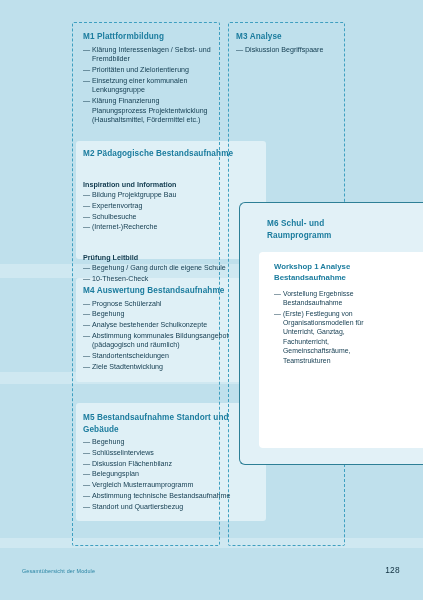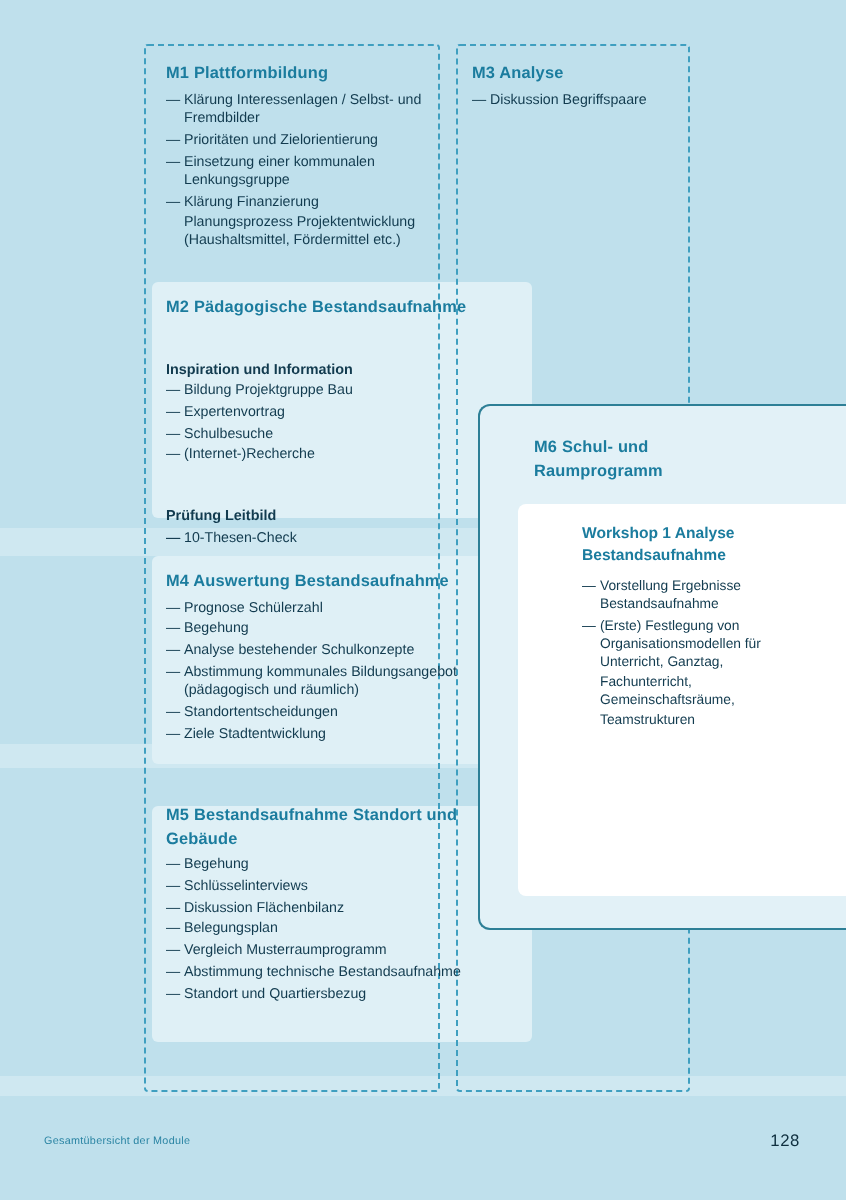--- a/index.html
+++ b/index.html
@@ -90,26 +90,26 @@
   }
   ul.items li .dash {
     position: absolute; left: 0; top: 0;
     color: #123b4f;
   }
 
   #blk-m1 { left: 83px; top: 31px;  width: 132px; }
   #blk-m2 { left: 83px; top: 148px; width: 180px; }
   #blk-m3 { left: 236px; top: 31px; width: 104px; }
   #blk-m4 { left: 83px; top: 285px; width: 180px; }
-  #blk-m5 { left: 83px; top: 402px; width: 180px; }
+  #blk-m5 { left: 83px; top: 412px; width: 180px; }
 
   #blk-m6 { left: 267px; top: 218px; width: 100px; }
   #blk-m6 .mod-title { font-size: 8.2px; line-height: 11.5px; }
 
-  #blk-ws { left: 274px; top: 262px; width: 104px; margin-left: 17px; }
+  #blk-ws { left: 274px; top: 262px; width: 104px; }
   .ws-title {
     color: #1b7c9e;
     font-weight: bold;
     font-size: 7.8px;
     line-height: 10.8px;
     margin-bottom: 5px;
   }
   #blk-ws ul.items li { font-size: 6.9px; line-height: 9.4px; }
 
   
@@ -163,21 +163,21 @@
     <div class="mod-title">M2 Pädagogische Bestandsaufnahme</div>
     <div class="sub-title">Inspiration und Information</div>
     <ul class="items">
       <li><span class="dash">—</span><span>Bildung Projektgruppe Bau</span></li>
       <li><span class="dash">—</span><span>Expertenvortrag</span></li>
       <li><span class="dash">—</span><span>Schulbesuche</span></li>
       <li><span class="dash">—</span><span>(Internet-)Recherche</span></li>
     </ul>
     <div class="sub-title">Prüfung Leitbild</div>
     <ul class="items">
-      <li><span class="dash">—</span></li>
+      <li><span class="dash">—</span><span>Begehung / Gang durch die eigene Schule</span></li>
       <li><span class="dash">—</span><span>10-Thesen-Check</span></li>
     </ul>
   </div>
 
   <div class="block" id="blk-m4">
     <div class="mod-title">M4 Auswertung Bestandsaufnahme</div>
     <ul class="items">
       <li><span class="dash">—</span><span>Prognose Schülerzahl</span></li>
       <li><span class="dash">—</span><span>Begehung</span></li>
       <li><span class="dash">—</span><span>Analyse bestehender Schulkonzepte</span></li>

